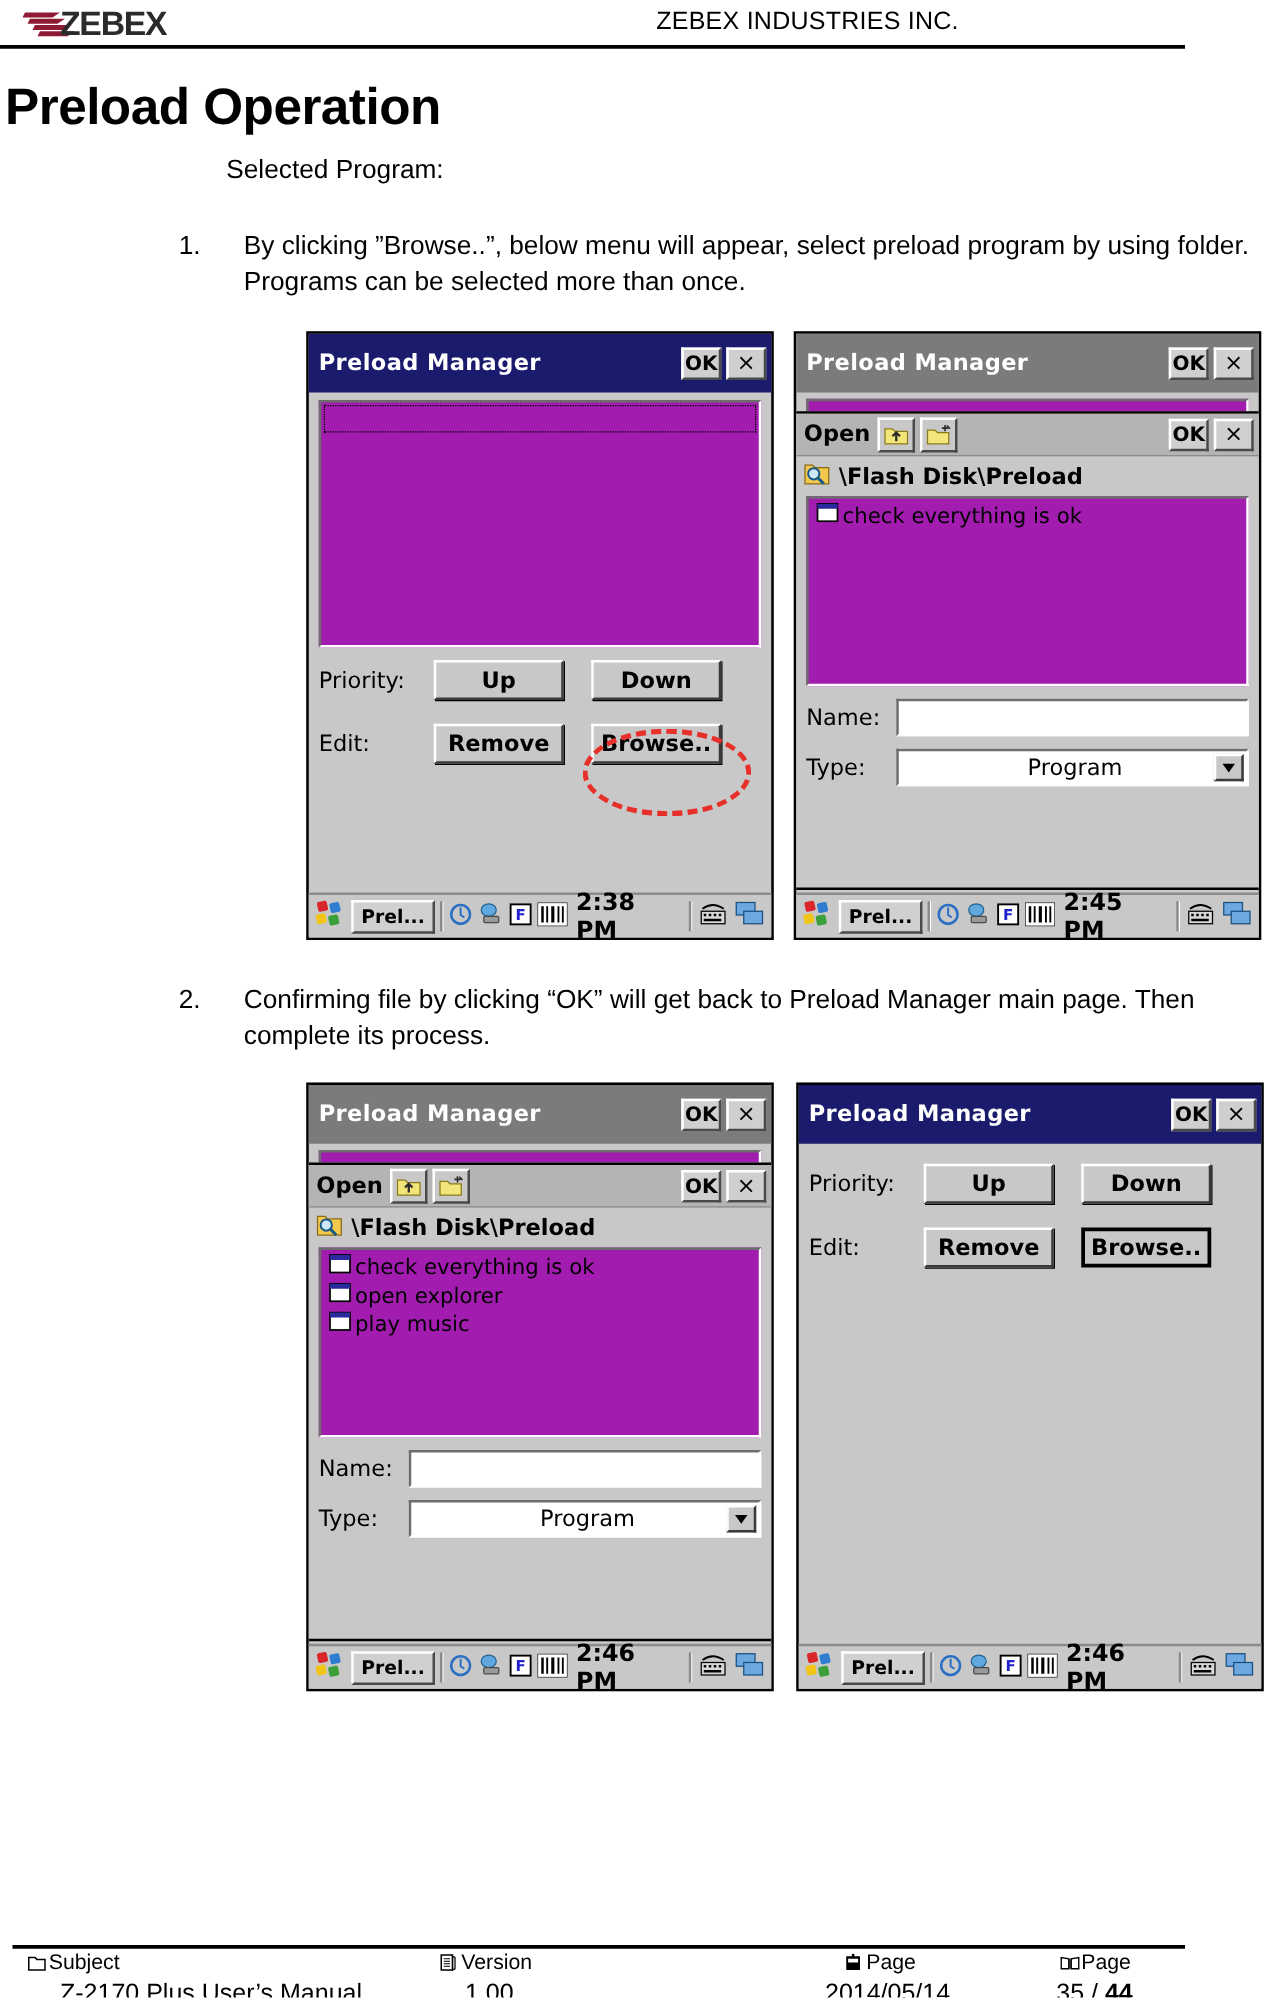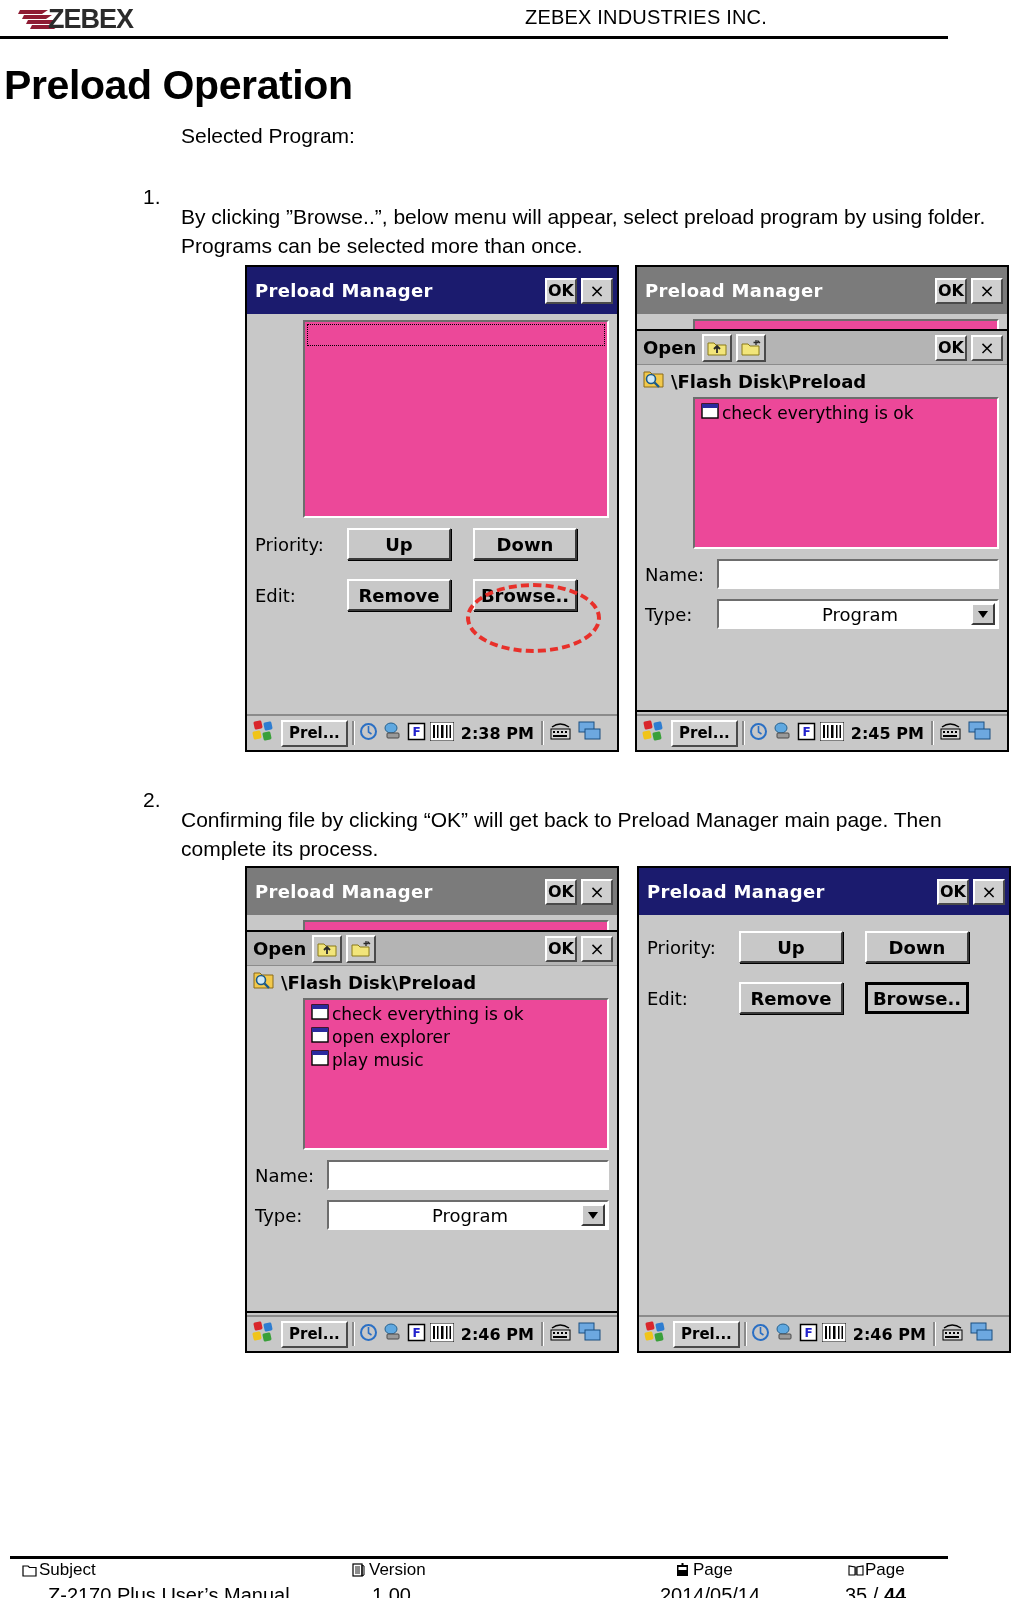--- a/index.html
+++ b/index.html
@@ -23,21 +23,21 @@
   .doc-title{
     position:absolute;left:4px;top:62px;
     font-size:41px;font-weight:bold;letter-spacing:-.4px;
   }
 
   
   .para{position:absolute;font-size:21px;line-height:27px;margin-left:33px;}
   .selected-program{left:148px;top:122px;}
   .list-item{position:absolute;font-size:21px;line-height:29px;}
   .li-num{position:absolute;left:143px;width:28px;text-align:left;}
-  .li-text{position:absolute;left:181px;width:830px;margin-top:20px;}
+  .li-text{position:absolute;left:195px;width:830px;}
 
   .step1-num{top:182px;}
   .step1-text{top:182px;}
   .step2-num{top:785px;}
   .step2-text{top:785px;}
 
   
   .shot{
     position:absolute;
     background:#c8c8c8;
@@ -69,26 +69,25 @@
     display:flex;align-items:center;justify-content:center;
     font-size:16px;font-weight:bold;color:#000;box-sizing:border-box;
   }
   .tb-btn.x{font-size:18px;font-weight:normal;}
 
   
   .client{position:relative;padding:6px 8px 0 8px;box-sizing:border-box;height:calc(100% - 34px - 38px);}
 
   
   .listbox{
-    background:#ec4899;
+    background:#a21caf;
     border:2px solid;
     border-color:#6d6d6d #fff #fff #6d6d6d;
     box-sizing:border-box;position:relative;
     overflow:hidden;
-    margin-left:48px;
   }
   .listbox .focusrow{
     margin:2px;height:22px;border:1px dotted #000;box-sizing:border-box;
   }
   .lb-item{
     font-size:17px;line-height:23px;color:#000;
     padding-left:3px;white-space:nowrap;overflow:hidden;
     font-family:"DejaVu Sans",sans-serif;
   }
   .lb-item.sel{background:#1b1b8e;color:#fff;outline:1px dotted #d8d800;outline-offset:-1px;}
@@ -130,21 +129,21 @@
     background:#c8c8c8;border-top:2px solid #8b8b8b;
     display:flex;align-items:center;gap:4px;padding:0 4px;box-sizing:border-box;
   }
   .task-btn{
     background:#d0d0d0;border:2px solid;
     border-color:#fff #4a4a4a #4a4a4a #fff;
     font-size:15px;font-weight:bold;padding:2px 6px;box-sizing:border-box;
     height:27px;display:flex;align-items:center;
   }
   .tray{display:flex;align-items:center;gap:4px;}
-  .tray .clockt{font-size:16px;font-weight:bold;margin:0 3px;}
+  .tray .clockt{font-size:19px;font-weight:bold;margin:0 3px;}
   .sep{width:2px;height:24px;background:#8b8b8b;border-right:1px solid #fff;}
 
   
   .opendlg{
     position:absolute;left:0;right:0;box-sizing:border-box;
     background:#c8c8c8;border:2px solid #000;border-left:none;border-right:none;
   }
   .open-bar{
     height:34px;display:flex;align-items:center;padding-left:6px;
     background:#b4b4b4;box-sizing:border-box;border-bottom:1px solid #8b8b8b;

